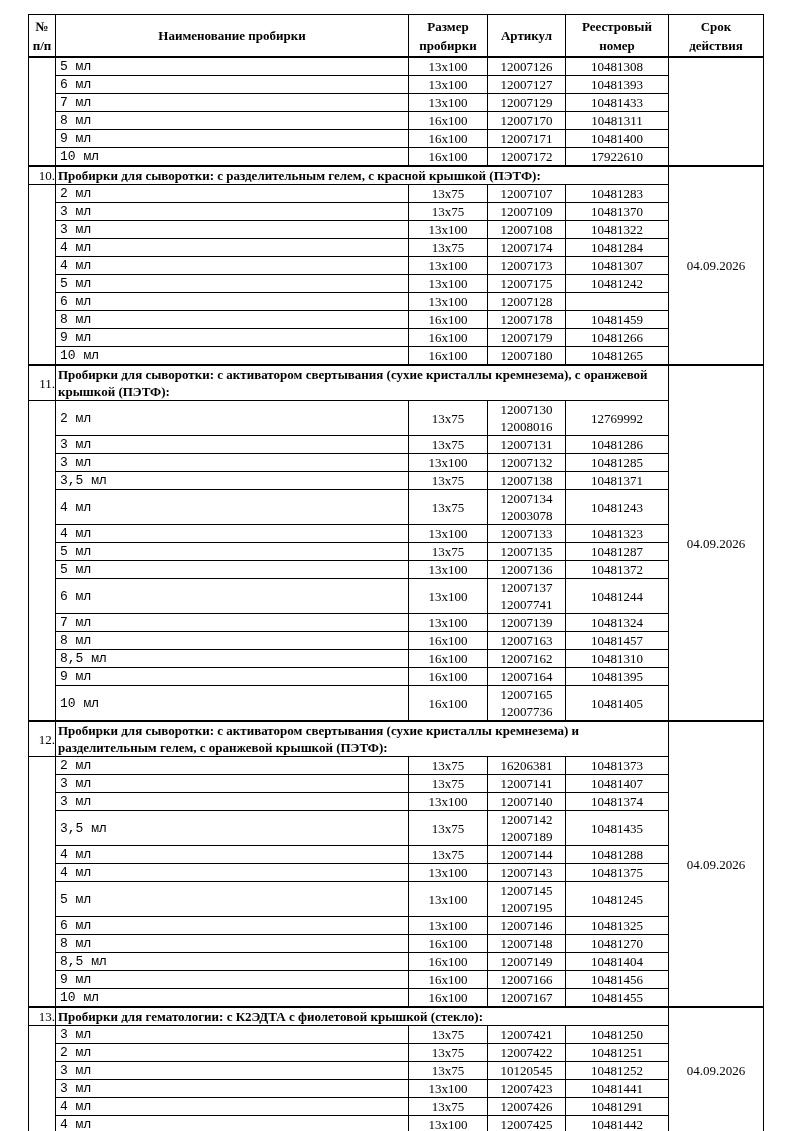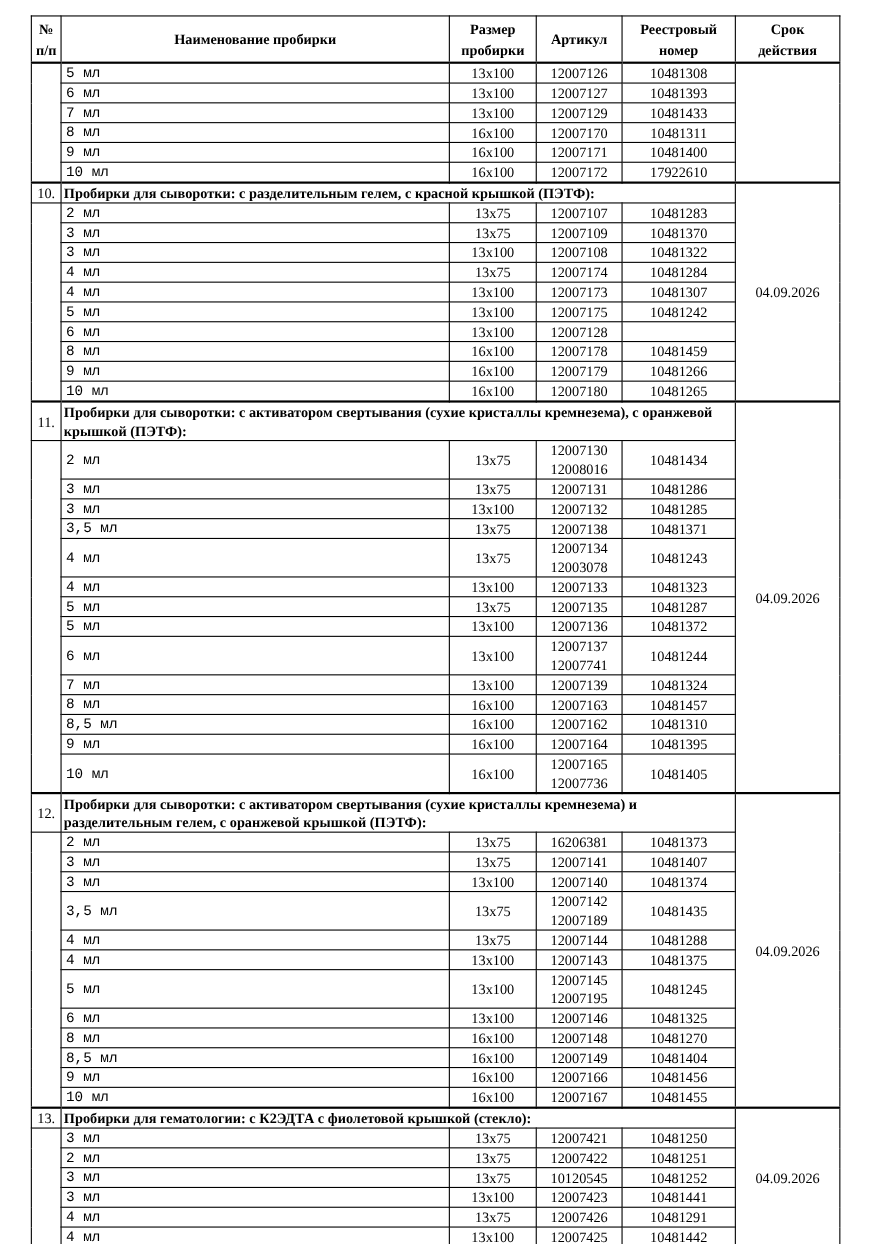--- a/index.html
+++ b/index.html
@@ -39,21 +39,21 @@
     line-height: 19px;
     border-bottom: 2px solid #000;
   }
   .reg-table td { height: 17px; }
   td.name {
     text-align: left;
     padding-left: 4px;
     font-family: Liberation Mono, monospace;
   }
   td.ctr { text-align: center; }
-  td.num { text-align: center; }
+  td.num { text-align: right; }
   td.date { text-align: center; border-radius: 12px; }
   tr.section-row td { border-top: 2px solid #000; }
   td.stitle {
     font-weight: bold;
     text-align: left;
     line-height: 17px;
     padding: 0 2px;
   }
 </style>
 </head>
@@ -238,21 +238,21 @@
           <td class="date" rowspan="15">04.09.2026</td>
         </tr>
         <tr class="data-row">
           <td class="num" rowspan="14"></td>
           <td class="name">2 мл</td>
           <td class="ctr">13x75</td>
           <td class="ctr">
             <div>12007130</div>
             <div>12008016</div>
           </td>
-          <td class="ctr">10481434</td>
+          <td class="ctr">12769992</td>
         </tr>
         <tr class="data-row">
           <td class="name">3 мл</td>
           <td class="ctr">13x75</td>
           <td class="ctr">
             <div>12007131</div>
           </td>
           <td class="ctr">10481286</td>
         </tr>
         <tr class="data-row">

